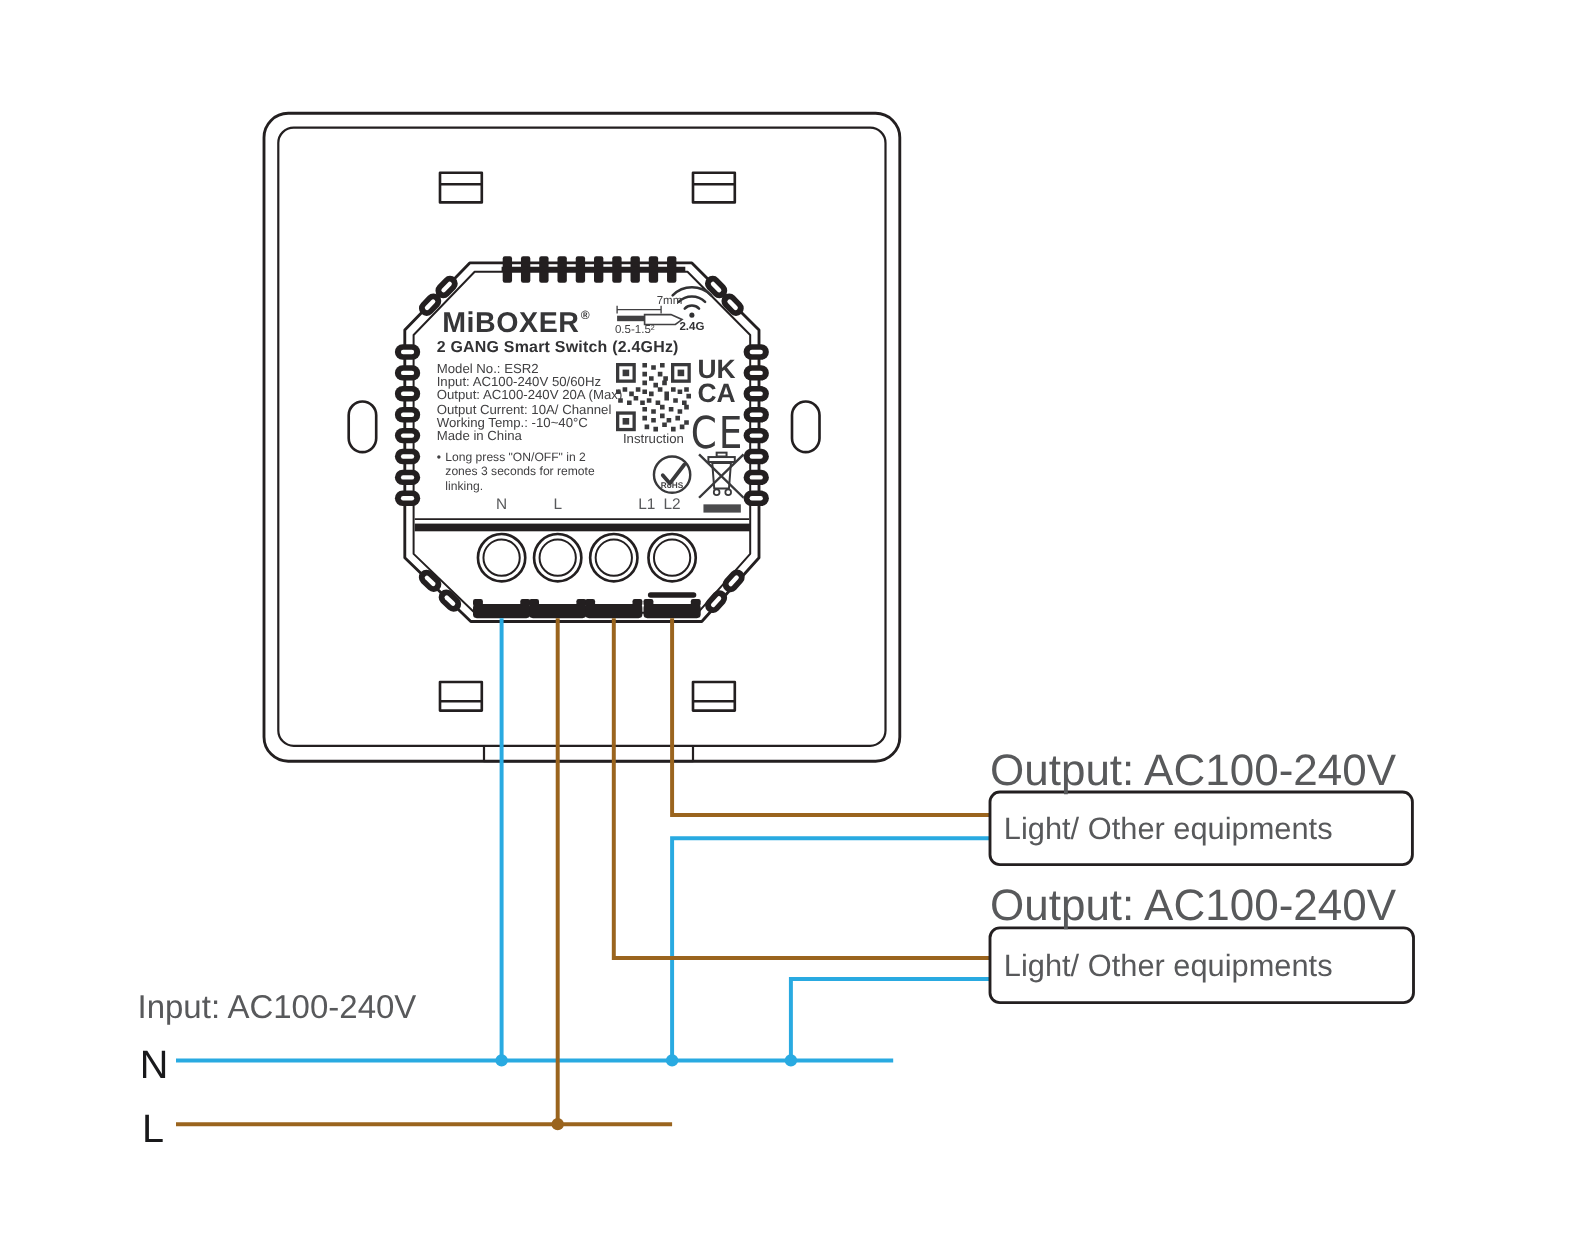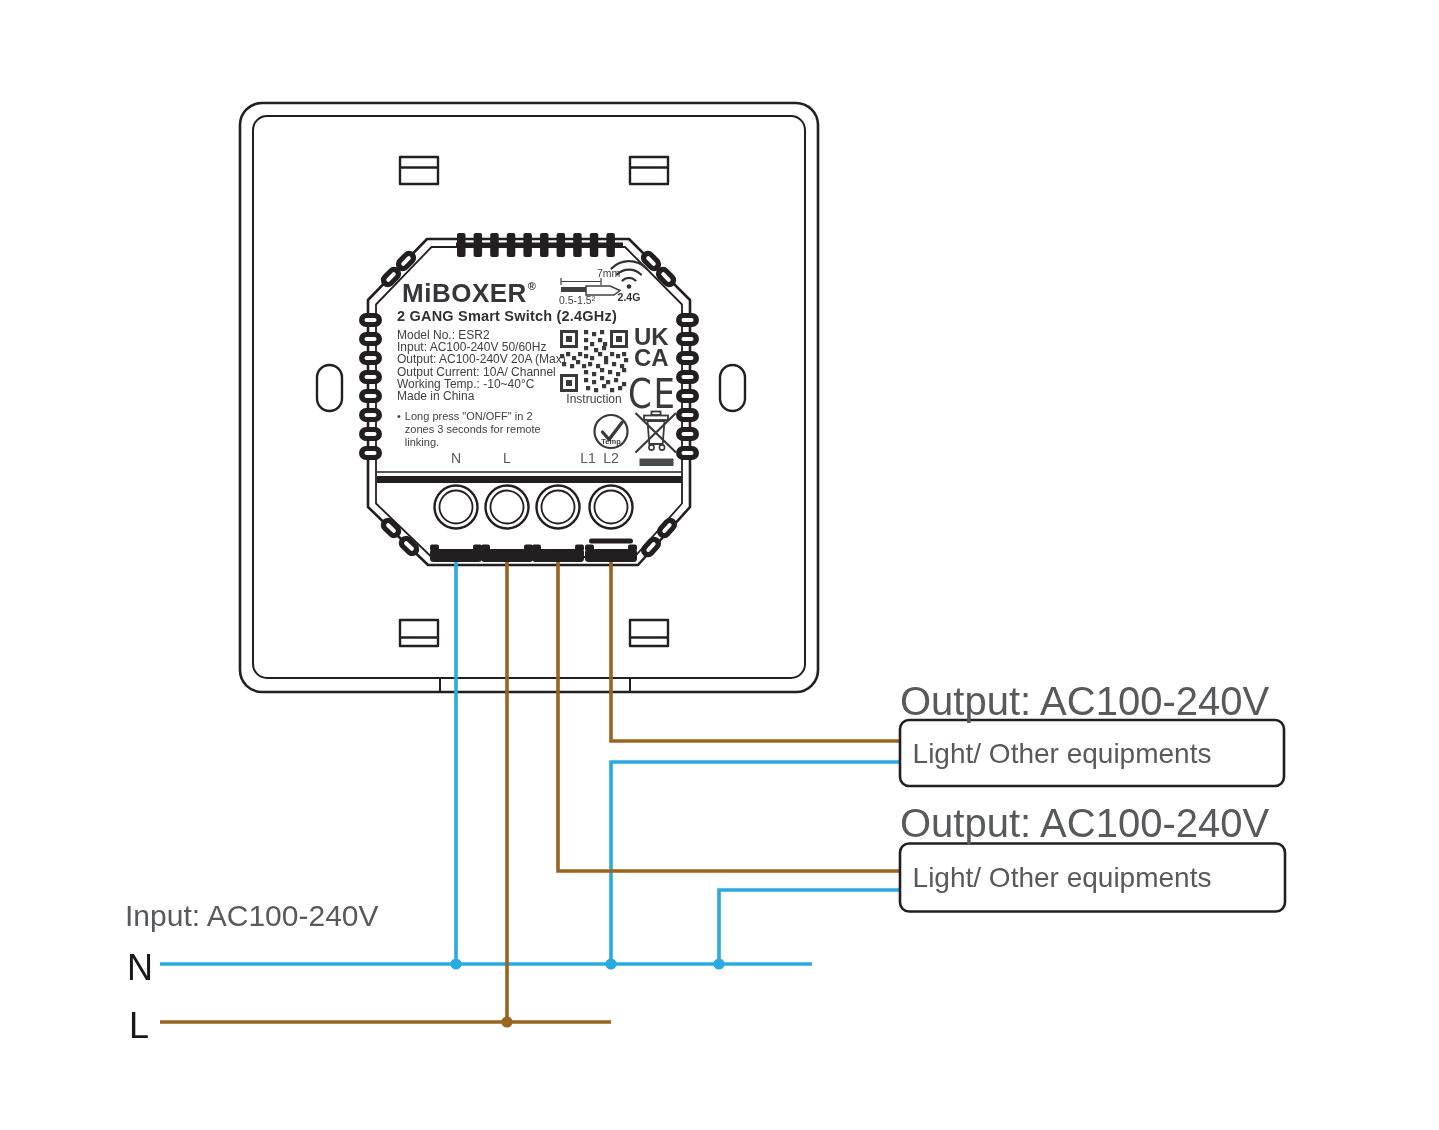--- a/index.html
+++ b/index.html
@@ -280,21 +280,21 @@
 <div class="t strip7">7mm</div>
 <div class="t gauge">0.5-1.5²</div>
 <div class="t wifi">2.4G</div>
 <div class="t qrcap">Instruction</div>
 
 <div class="t ukca">
   <div>UK</div>
   <div>CA</div>
 </div>
 <div class="t ce">CE</div>
-<div class="t rohs">Temp</div>
+<div class="t rohs">RoHS</div>
 
 <div class="t term" style="left:456px;">N</div>
 <div class="t term" style="left:507px;">L</div>
 <div class="t term" style="left:588px;text-align:right;">L1</div>
 <div class="t term" style="left:611px;">L2</div>
 
 <div class="t outlbl" style="top:679px;">Output: AC100-240V</div>
 <div class="t boxlbl" style="top:738px;">Light/ Other equipments</div>
 <div class="t outlbl" style="top:801px;">Output: AC100-240V</div>
 <div class="t boxlbl" style="top:862px;">Light/ Other equipments</div>

